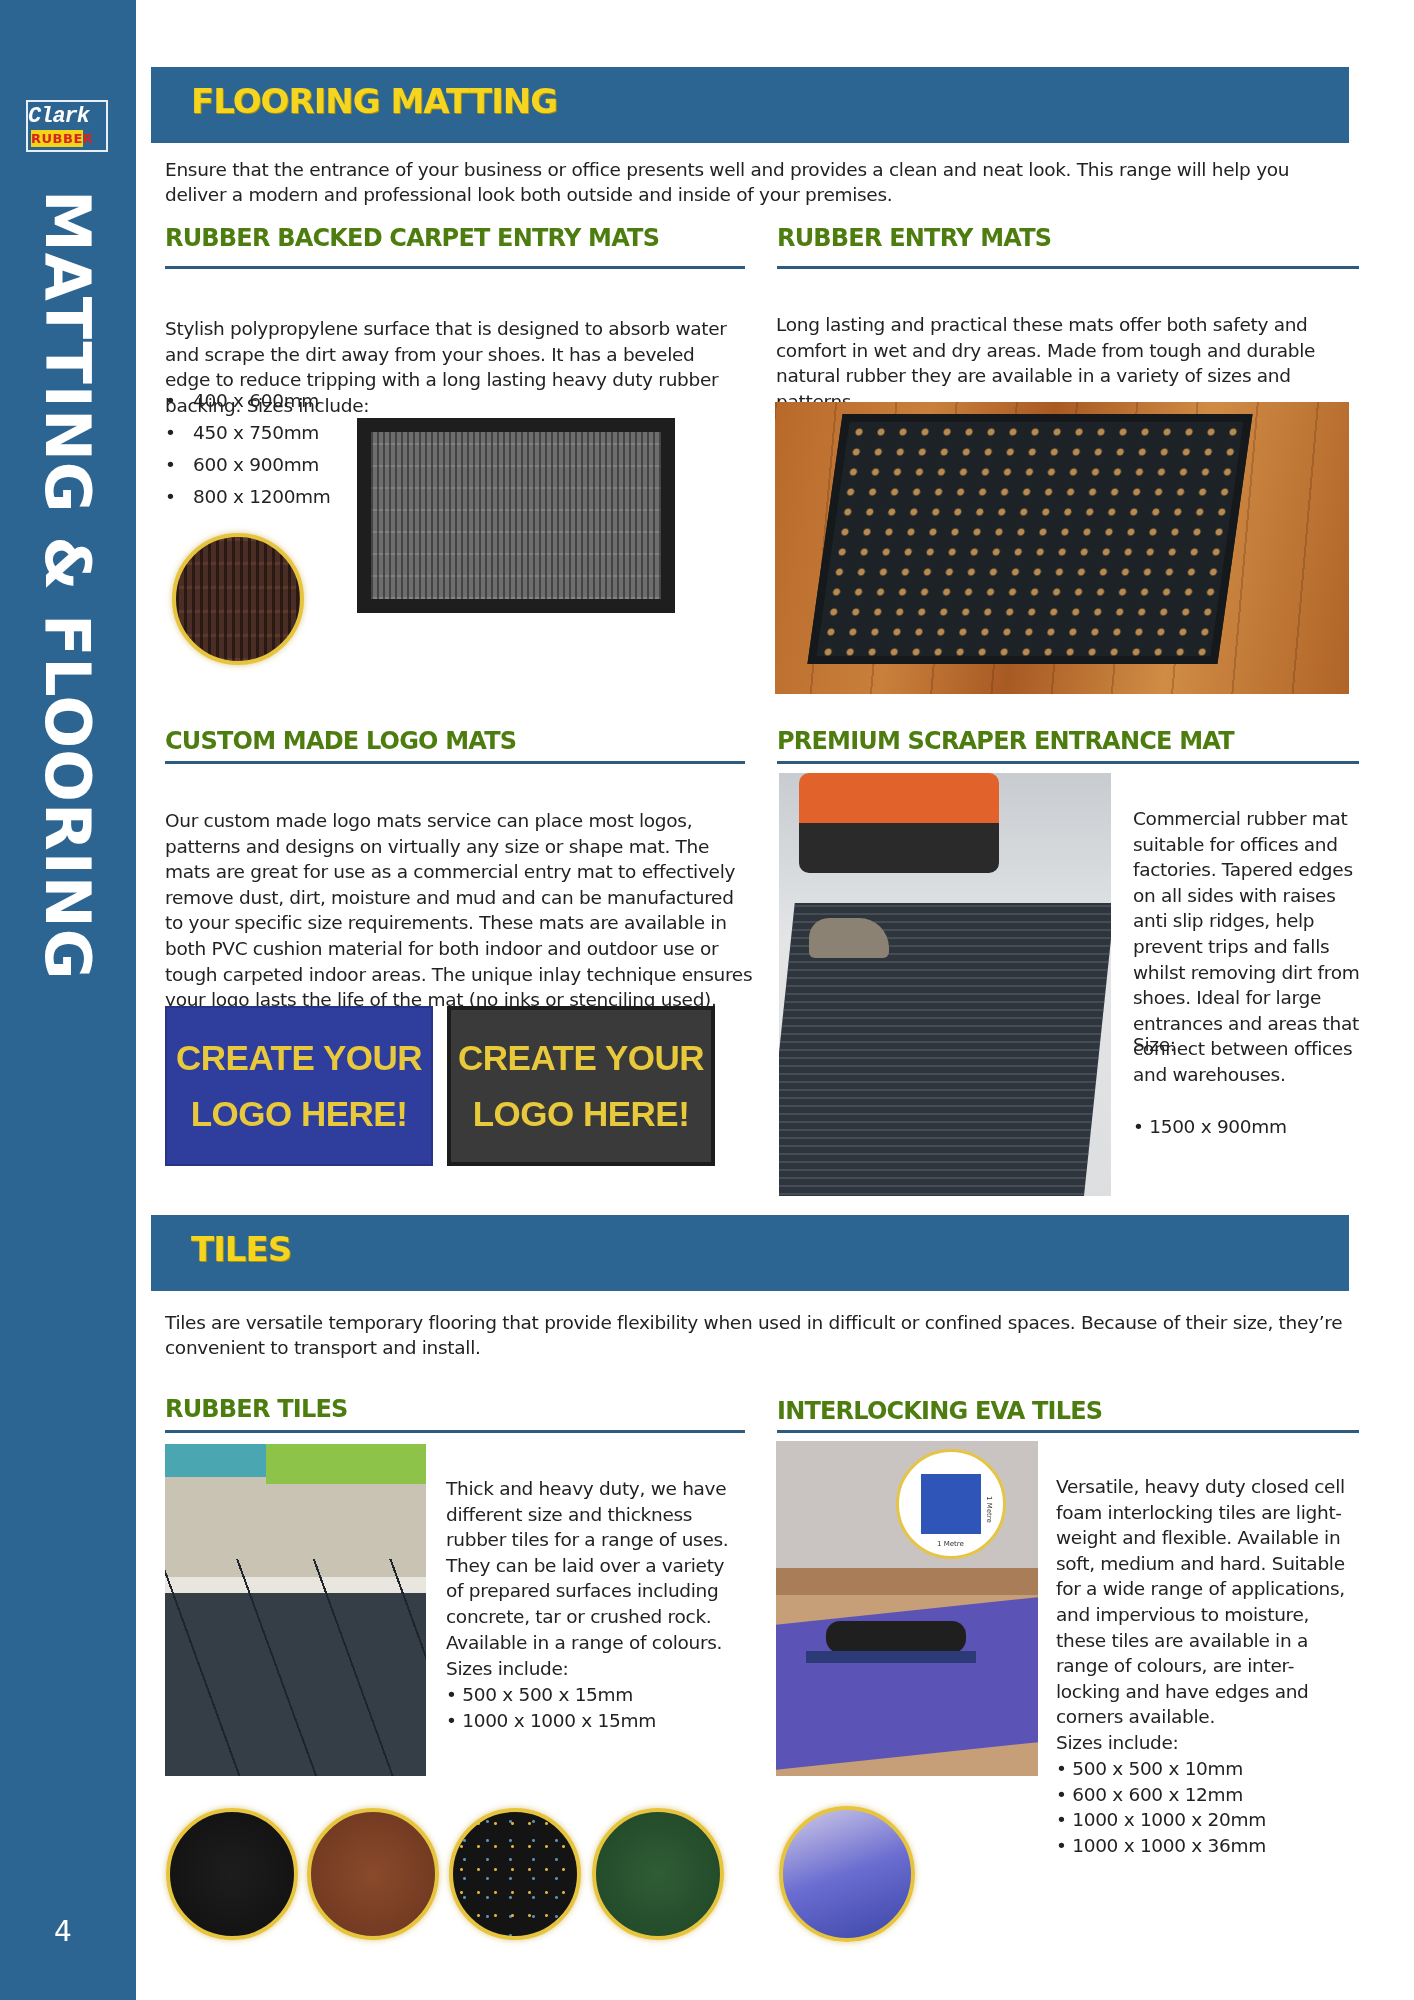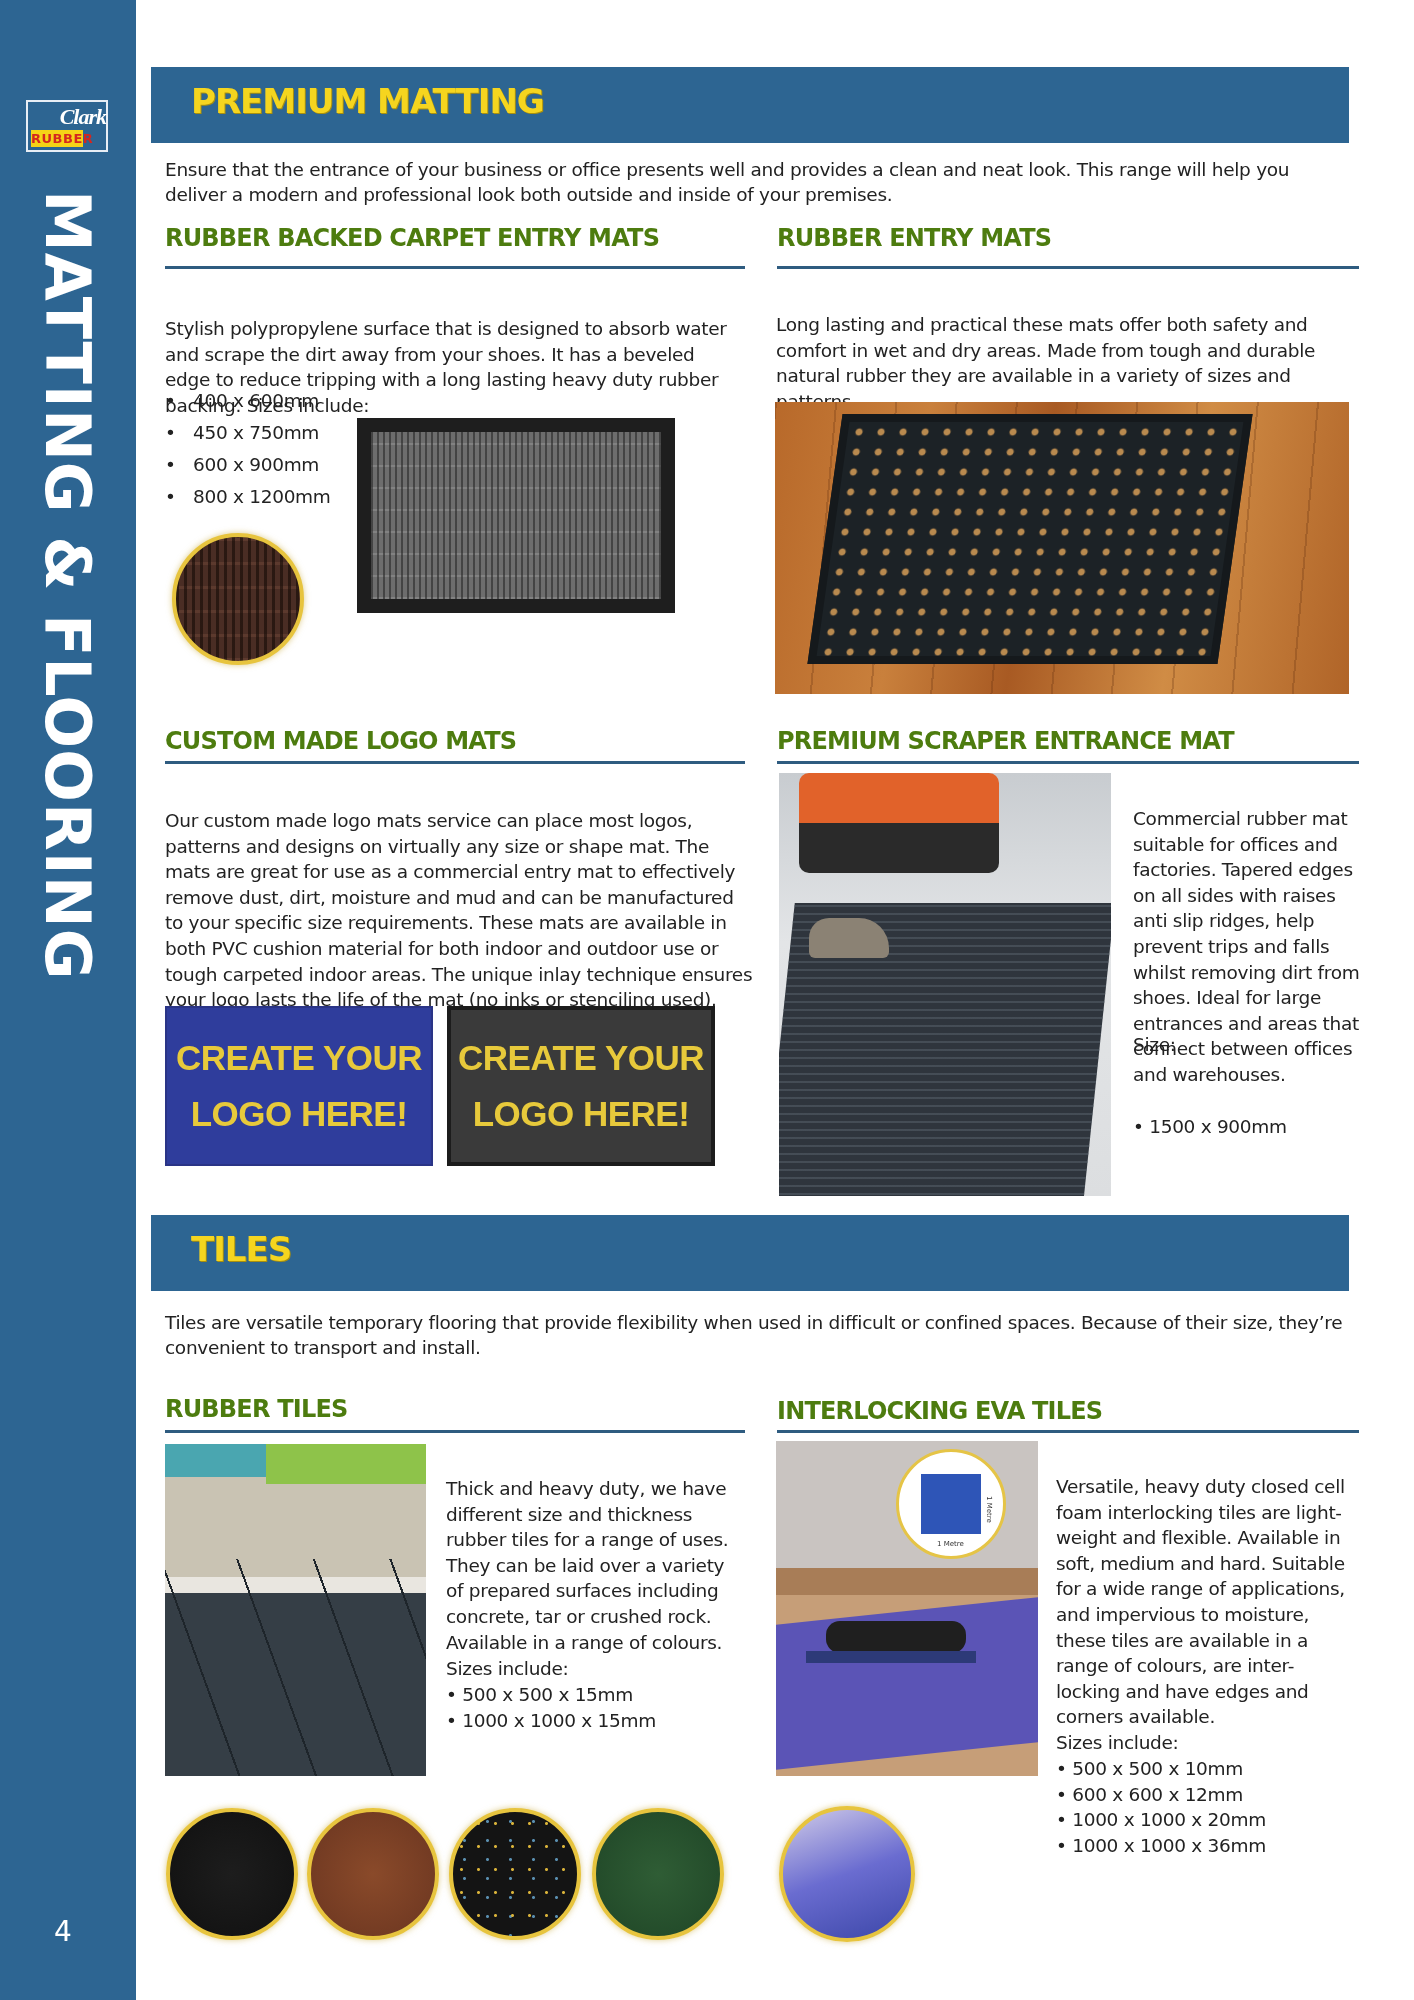--- a/index.html
+++ b/index.html
@@ -1,21 +1,21 @@
 <!DOCTYPE html>
 <html><head>
 <meta charset="utf-8">
 <style>
   * { box-sizing: border-box; margin: 0; padding: 0; }
   html, body { width: 1414px; height: 2000px; background: #ffffff; overflow: hidden; }
   body { position: relative; font-family: "DejaVu Sans", sans-serif; color: #222; }
 
   .sidebar { position: absolute; left: 0; top: 0; width: 136px; height: 2000px; background: #2d6592; }
   .logo { position: absolute; left: 26px; top: 100px; width: 82px; height: 52px; border: 2px solid #e8eef5; background: #2d6592; }
-  .logo .clark { position: absolute; left: 0; top: 0; width: 100%; height: 30px; color: #fff; font-family: Liberation Serif, serif; font-style: italic; font-weight: bold; font-size: 22px; text-align: right; line-height: 30px; letter-spacing: -1px; }
+  .logo .clark { position: absolute; left: 0; top: 0; width: 100%; height: 30px; color: #fff; font-family: Liberation Mono, monospace; font-style: italic; font-weight: bold; font-size: 22px; text-align: left; line-height: 30px; letter-spacing: -1px; }
   .logo .rubber { position: absolute; left: 3px; bottom: 3px; width: 52px; height: 17px; background: #f5d317; color: #d4261f; font-family: "DejaVu Sans", sans-serif; font-weight: bold; font-size: 13px; line-height: 17px; text-align: center; letter-spacing: 0.5px; }
   .vertical-title { position: absolute; left: 27px; top: 190px; width: 80px; height: 710px; writing-mode: vertical-rl; color: #fff; font-family: "DejaVu Sans", sans-serif; font-weight: bold; font-size: 62px; line-height: 80px; letter-spacing: 1px; white-space: nowrap; }
   .page-number { position: absolute; left: 54px; top: 1915px; color: #fff; font-size: 28px; }
 
   .banner { position: absolute; left: 151px; width: 1198px; height: 76px; background: #2d6592; }
   .banner h1 { position: absolute; left: 40px; top: 14px; color: #f5d51f; font-family: "DejaVu Sans", sans-serif; font-weight: bold; font-size: 34px; letter-spacing: -1px; text-shadow: 1px 1px 0 #a88f0e; }
 
   .intro { position: absolute; left: 165px; font-size: 18.5px; line-height: 25px; color: #222; letter-spacing: -0.3px; }
 
   .sub-title { position: absolute; color: #4d7c0f; font-family: "DejaVu Sans", sans-serif; font-weight: bold; font-size: 24px; letter-spacing: -0.8px; }
@@ -86,21 +86,21 @@
 <div class="sidebar">
   <div class="logo">
     <div class="clark">Clark</div>
     <div class="rubber">RUBBER</div>
   </div>
   <div class="vertical-title">MATTING &amp; FLOORING</div>
   <div class="page-number">4</div>
 </div>
 
 <div class="banner" style="top:67px;">
-  <h1>PREMIUM MATTING</h1>
+  <h1>FLOORING MATTING</h1>
 </div>
 <p class="intro" style="top:157px; width:1180px;">Ensure that the entrance of your business or office presents well and provides a clean and neat look. This range will help you deliver a modern and professional look both outside and inside of your premises.</p>
 
 <div class="sub-title" style="left:165px; top:224px;">RUBBER BACKED CARPET ENTRY MATS</div>
 <div class="rule" style="left:165px; top:266px; width:580px;"></div>
 <p class="para" style="left:165px; top:280px; width:580px;">Stylish polypropylene surface that is designed to absorb water and scrape the dirt away from your shoes. It has a beveled edge to reduce tripping with a long lasting heavy duty rubber backing. Sizes include:</p>
 <ul class="bullets" style="left:165px; top:385px;">
   <li>400 x 600mm</li>
   <li>450 x 750mm</li>
   <li>600 x 900mm</li>

